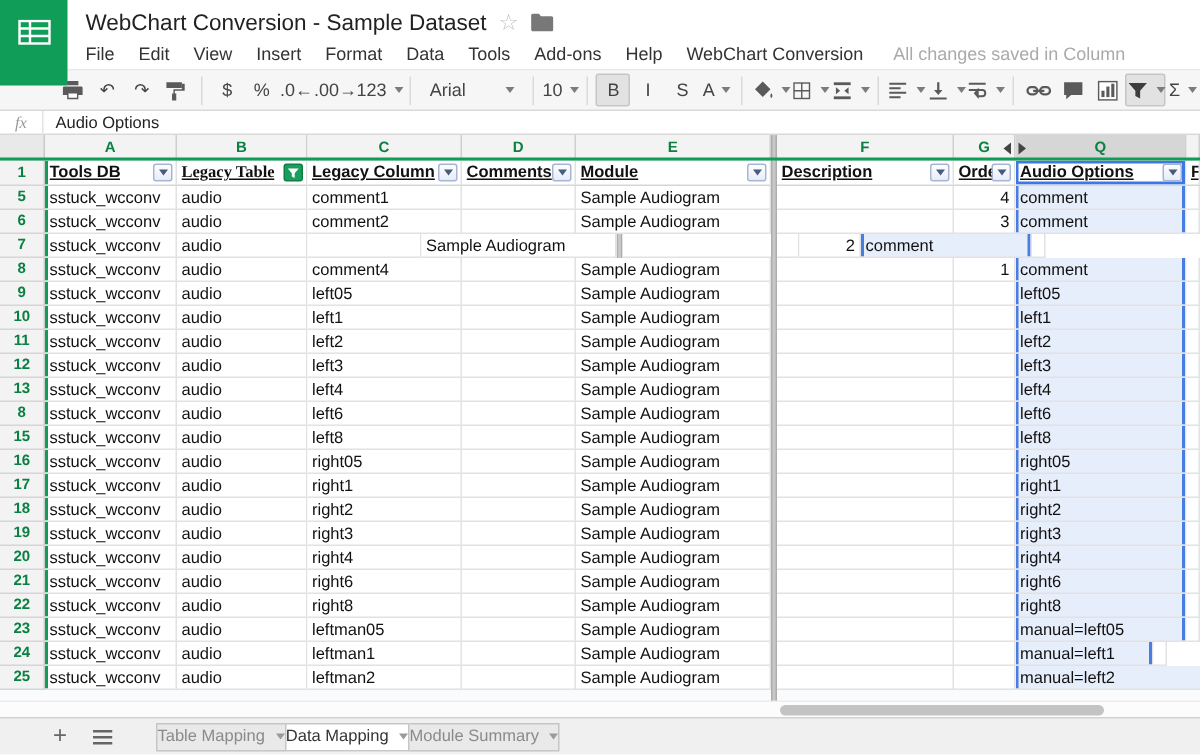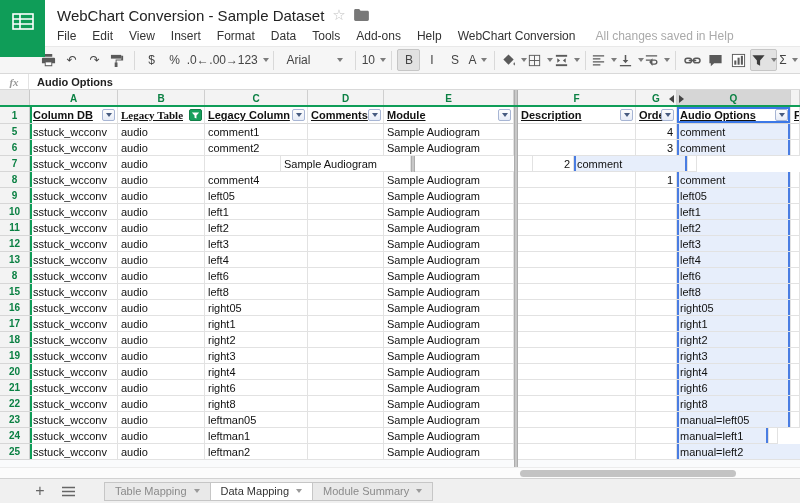--- a/index.html
+++ b/index.html
@@ -27,21 +27,21 @@
   .tbtn.active { background:#e2e2e2; border:1px solid #c6c6c6; }
   .tbtn svg { display:block; }
   .tlabel { font-size:12px; color:#444; white-space:nowrap; }
   .tbtn.wide { width:86px; justify-content:space-between; padding:0 6px; }
   .sep { width:1px; height:19px; background:#d9d9d9; margin:0 5px; flex:none; }
   .crt { width:0; height:0; border-left:3px solid transparent; border-right:3px solid transparent;
          border-top:4px solid #7c7c7c; margin-left:5px; flex:none; }
 
   
   .formula-bar { position:absolute; top:74px; left:0; width:800px; height:16px; background:#fff;
-                 border-bottom:1px solid #d9d9d9; display:flex; align-items:center;font-weight:bold; }
+                 border-bottom:1px solid #d9d9d9; display:flex; align-items:center; }
   .fx { width:28px; text-align:center; color:#999; font-style:italic; font-family:"Liberation Serif", serif;
         font-size:11px; flex:none; }
   .fxdiv { width:1px; height:100%; background:#e3e3e3; flex:none; }
   .fvalue { padding-left:8px; font-size:11px; color:#222; }
 
   
   .letters { position:absolute; top:90px; left:0; height:17px; display:flex; z-index:2; }
   .corner { width:30px; height:17px; background:#e9e9e9; border-right:1px solid #c9c9c9; border-bottom:1px solid #c9c9c9; flex:none; }
   .lcell { height:17px; background:#f3f3f3; border-right:1px solid #cfcfcf; border-bottom:1px solid #c9c9c9;
            color:#0b8043; font-weight:bold; font-size:10px; display:flex; align-items:center; justify-content:center;
@@ -85,21 +85,21 @@
   .hscroll { position:absolute; top:467px; left:0; width:800px; height:11px; background:#fcfcfc;
              border-top:1px solid #ececec; }
   .hthumb { position:absolute; left:520px; top:2px; width:216px; height:7px; background:#c3c3c3; border-radius:4px; }
 
   
   .tabbar { position:absolute; top:478px; left:0; width:800px; height:25px; background:#f0f0f0;
             border-top:1px solid #d2d2d2; display:flex; align-items:center; padding-left:27px; }
   .addbtn { width:26px; text-align:center; color:#666; font-size:16px; line-height:16px; }
   .allbtn { width:30px; display:flex; justify-content:center; color:#666; font-size:14px; }
   .tabs { display:flex; margin-left:22px; }
-  .tab { height:19px; display:flex; align-items:center; padding:0 10px; border:1px solid #c6c6c6;
+  .tab { height:19px; display:flex; align-items:center; padding:0 0; border:1px solid #c6c6c6;
          background:#e9e9e9; color:#8a8a8a; font-size:11px; margin-left:-1px; }
   .tab.active { background:#fff; color:#333; position:relative; z-index:2; }
   .tab .crt { border-top-color:#9a9a9a; margin-left:7px; }
 </style>
 </head>
 <body>
 
 <div id="app" data-name="google-sheets-app">
 
   <div class="titlebar" data-name="title-bar">
@@ -126,21 +126,21 @@
           <div class="menu-item" data-name="menu-edit">Edit</div>
           <div class="menu-item" data-name="menu-view">View</div>
           <div class="menu-item" data-name="menu-insert">Insert</div>
           <div class="menu-item" data-name="menu-format">Format</div>
           <div class="menu-item" data-name="menu-data">Data</div>
           <div class="menu-item" data-name="menu-tools">Tools</div>
           <div class="menu-item" data-name="menu-add-ons">Add-ons</div>
           <div class="menu-item" data-name="menu-help">Help</div>
           <div class="menu-item" data-name="menu-webchart-conversion">WebChart Conversion</div>
         </div>
-      <span class="status-text" data-name="save-status">All changes saved in Help</span>
+      <span class="status-text" data-name="save-status">All changes saved in Column</span>
     </div>
   </div>
 
   <div class="toolbar" id="toolbar" data-name="toolbar">
       <div class="tbtn" data-name="print-button">
         <span data-name="print-icon">
           <svg width="15" height="15" viewBox="0 0 16 16">
             <path fill="#5a5a5a" d="M4 1h8v3H4zM2 5h12c.6 0 1 .4 1 1v5h-3v3H4v-3H1V6c0-.6.4-1 1-1z"></path>
             <path fill="#fff" d="M5 10h6v3H5z"></path>
           </svg>
@@ -346,21 +346,21 @@
         <span data-name="column-letter">Q</span>
       </div>
       <div class="lcell" data-name="column-header-partial" style="width: 9px;">
         <span data-name="column-letter"></span>
       </div>
     </div>
   <div class="rowswrap" id="rows" data-name="grid-body">
       <div class="gridrow hdr" data-name="header-row">
         <div class="rn" data-name="row-number-1">1</div>
         <div class="cell frleft" data-name="header-cell" style="width: 88px;">
-          <span class="htext" data-name="header-cell-text">Column DB</span>
+          <span class="htext" data-name="header-cell-text">Tools DB</span>
           <span class="fbtn" data-name="filter-dropdown-button">
             <span class="ftri" data-name="filter-caret-icon"></span>
           </span>
         </div>
         <div class="cell" data-name="header-cell" style="width: 87px; font-family: Liberation Serif, serif;">
           <span class="htext" data-name="header-cell-text">Legacy Table</span>
           <span class="fbtn green" data-name="filter-active-icon">
             <svg width="9" height="9" viewBox="0 0 16 16">
               <path fill="#fff" d="M1.5 2.5h13L9.7 8v5.5l-3.4-1.7V8z"></path>
             </svg>

